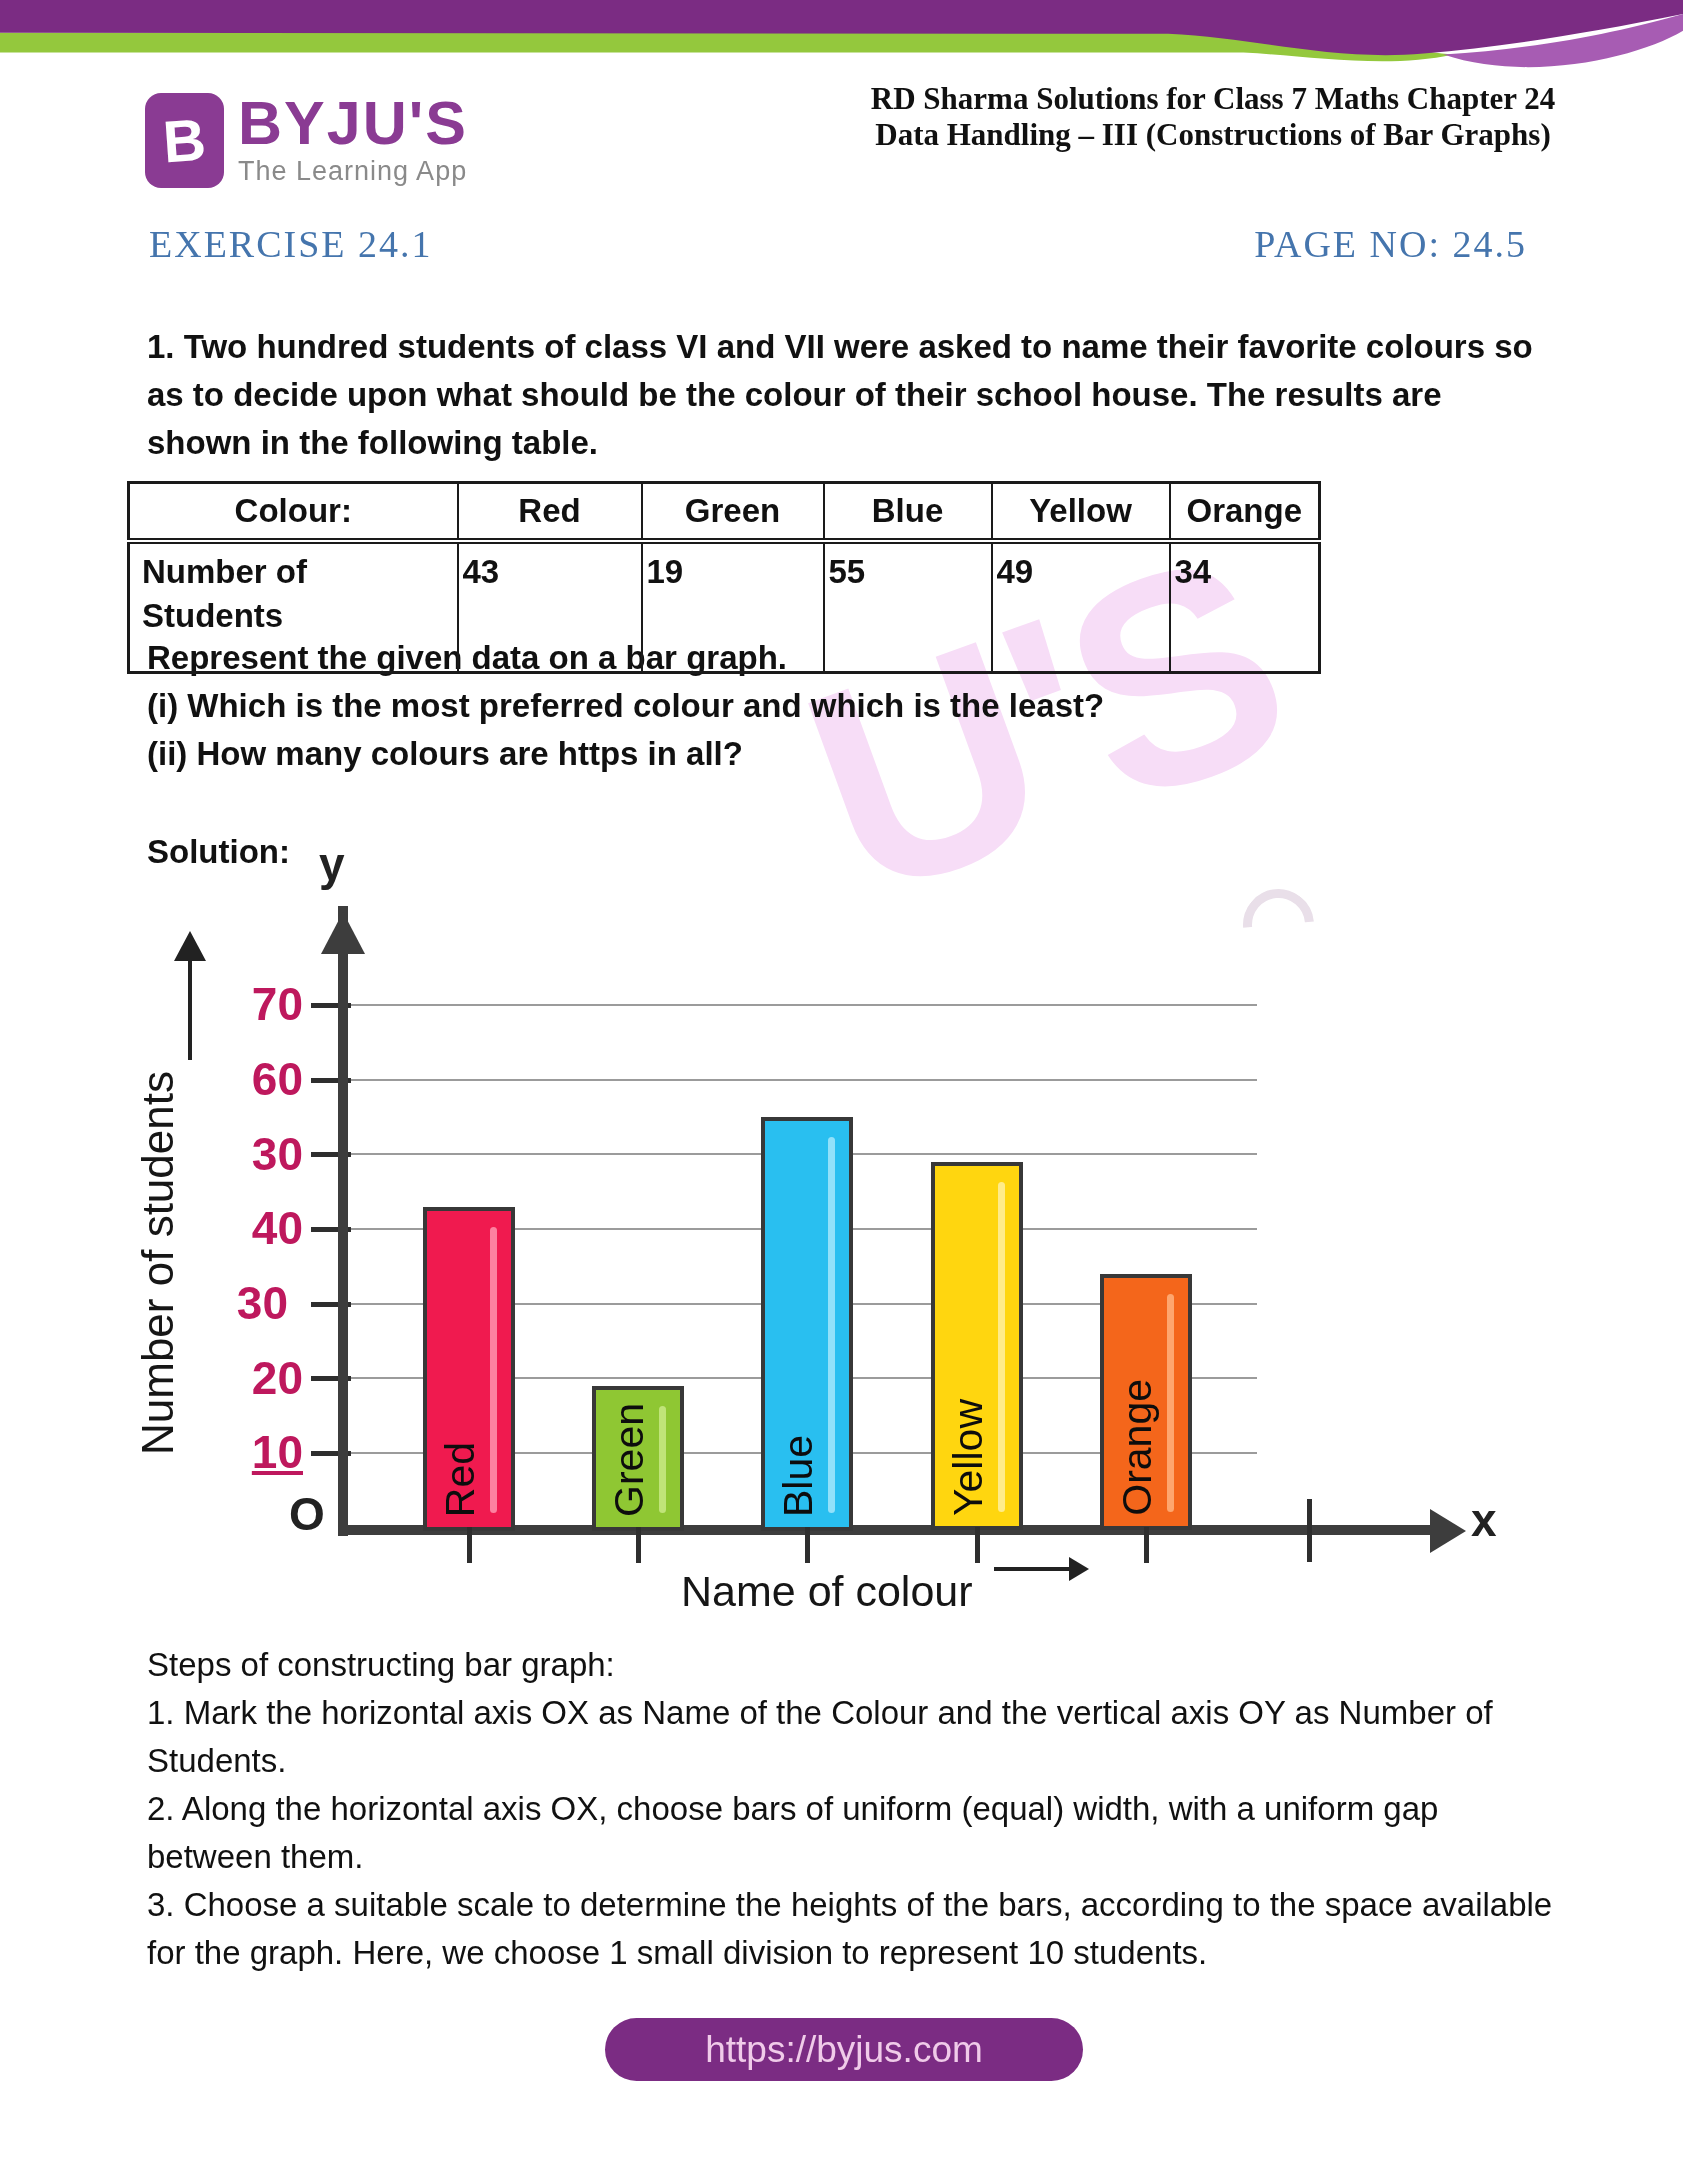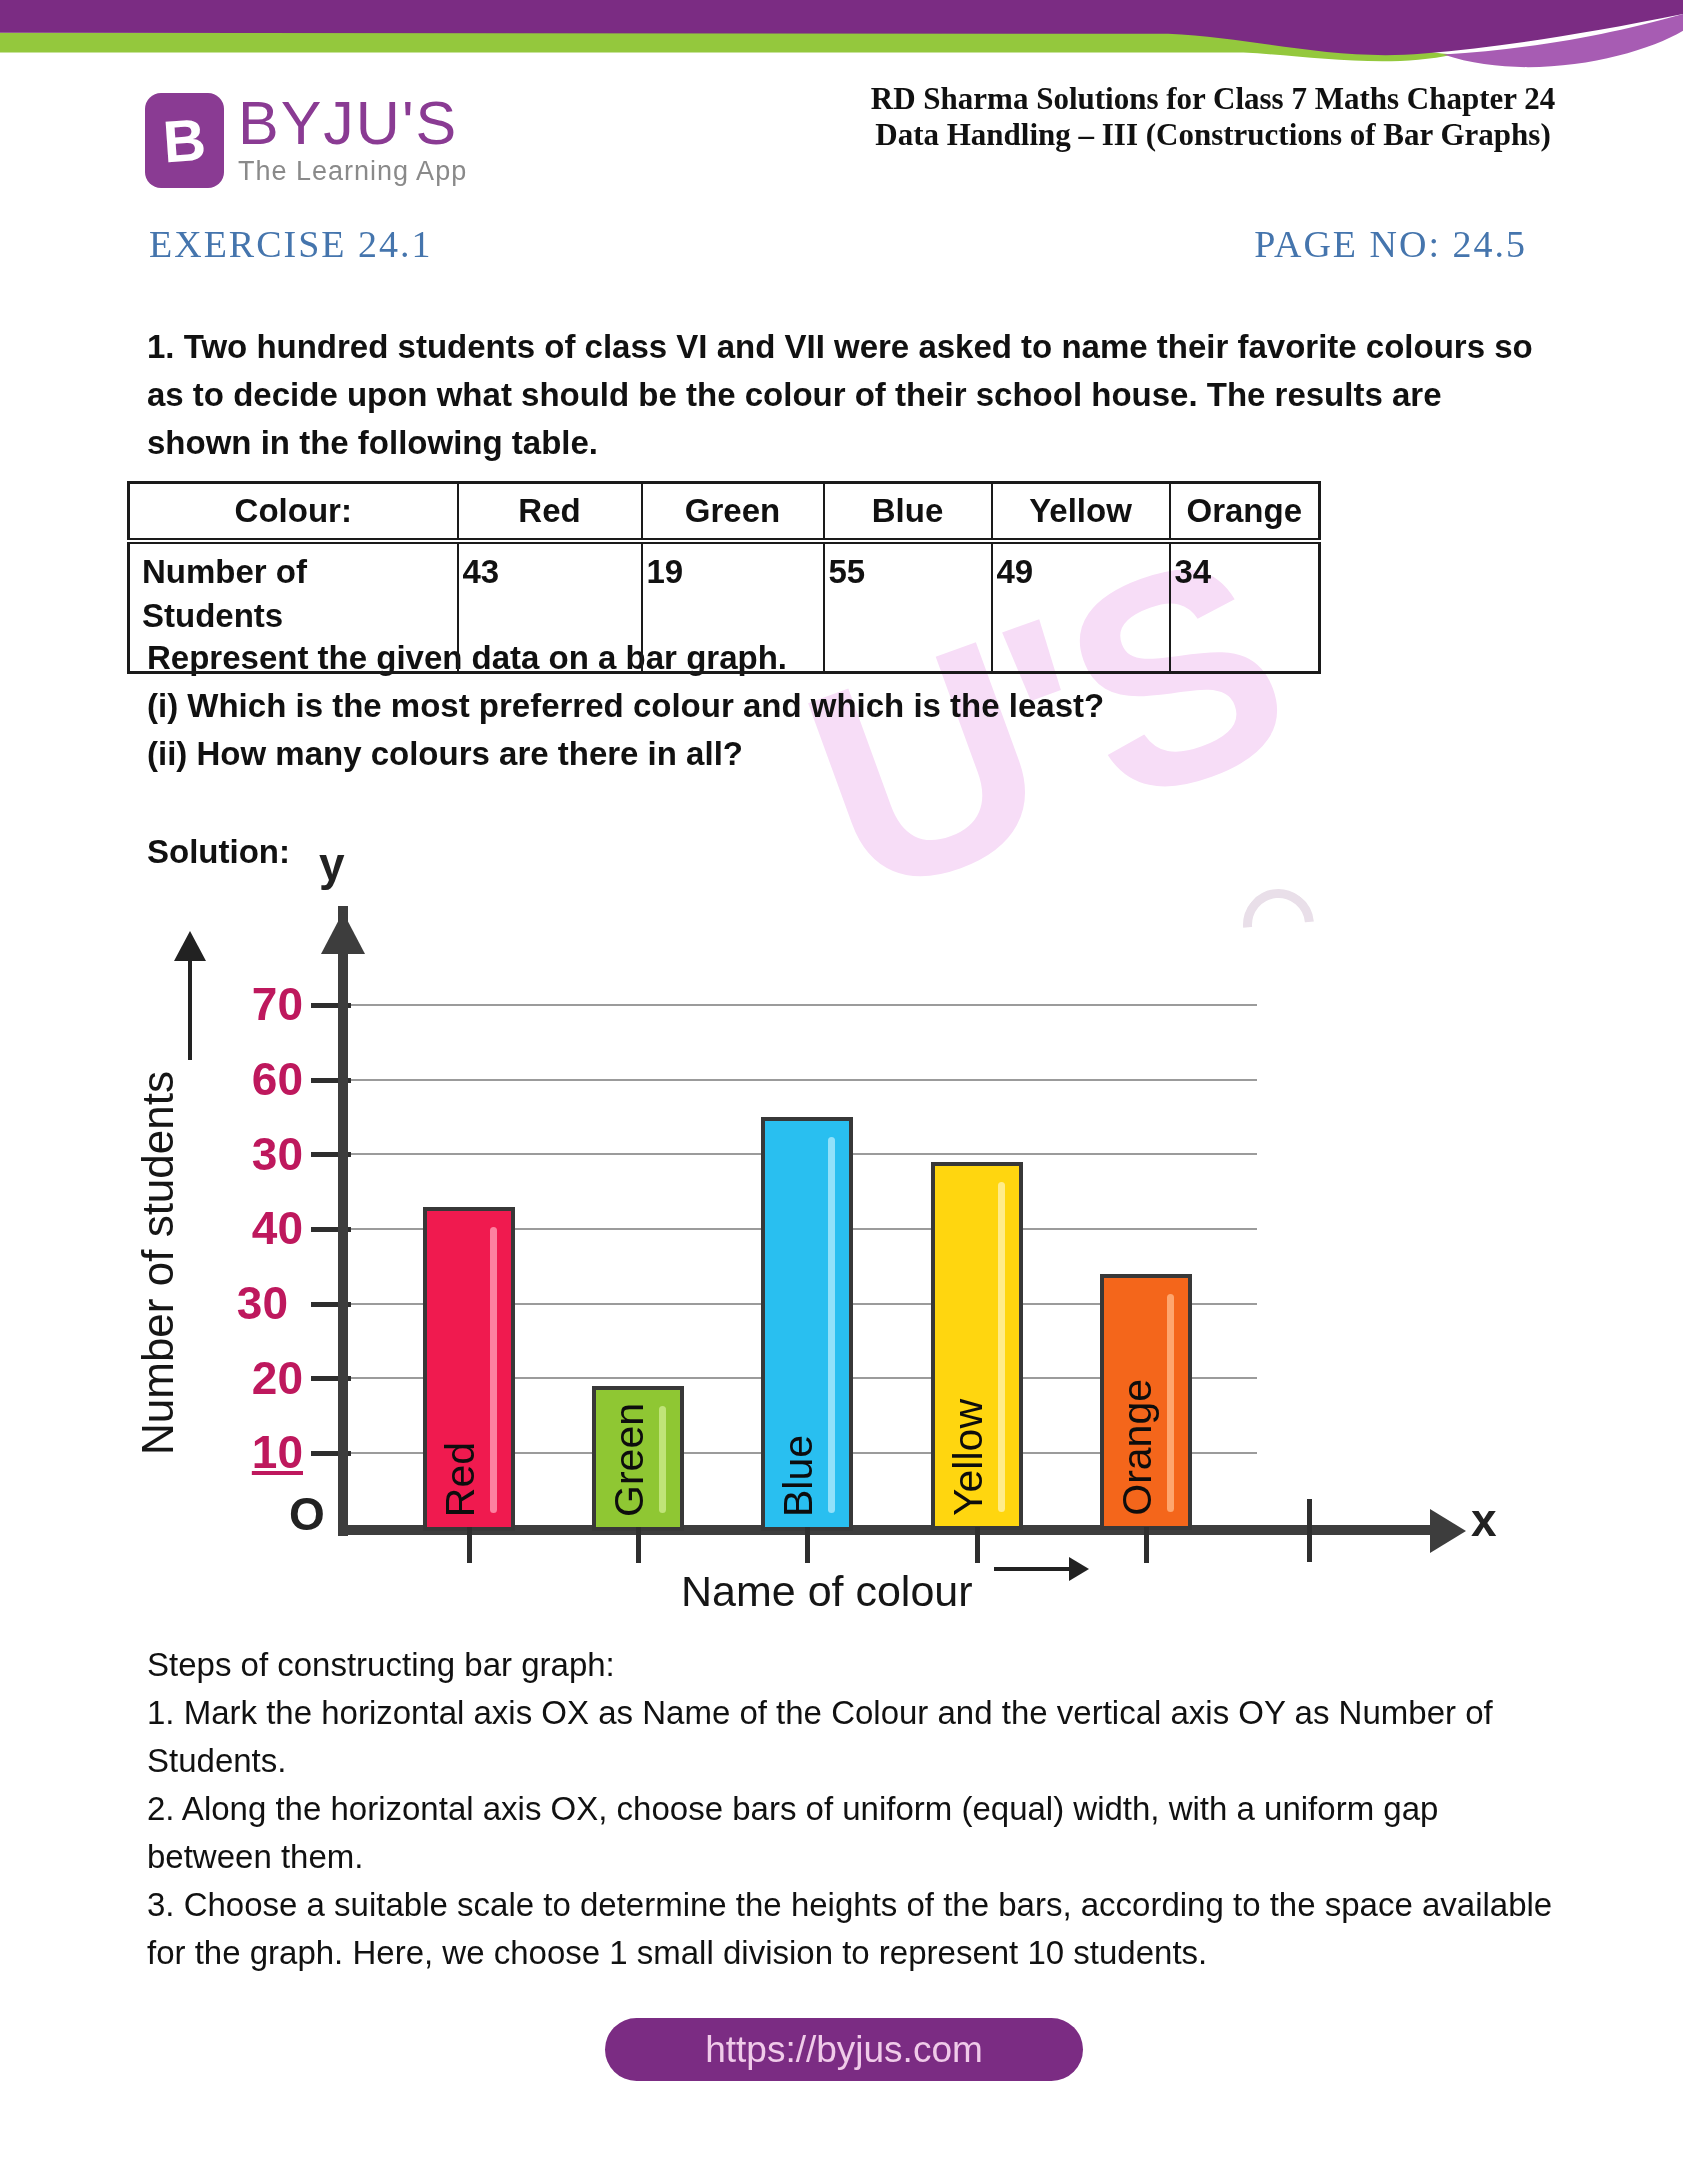--- a/index.html
+++ b/index.html
@@ -7,21 +7,21 @@
         font-family:"Liberation Sans",sans-serif;color:#111;}
   .abs{position:absolute;}
   
   #band{left:0;top:0;width:1683px;height:119px;z-index:2;}
   
   #logo{left:145px;top:93px;display:flex;gap:14px;z-index:2;}
   #logo-badge{width:79px;height:95px;background:var(--brand);border-radius:16px;
               display:flex;align-items:center;justify-content:center;}
   #logo-b{color:#fff;font-size:59px;font-weight:bold;font-family:"Liberation Sans",sans-serif;
           transform:rotate(-4deg);}
-  #logo-brand{font-size:61px;font-weight:normal;color:var(--brand);letter-spacing:2px;line-height:61px;}
+  #logo-brand{font-size:61px;font-weight:bold;color:var(--brand);letter-spacing:2px;line-height:61px;}
   #logo-tagline{font-size:27px;color:#8a8a8a;letter-spacing:1px;margin-top:2px;}
   
   #doc-title{left:837px;top:81px;width:752px;text-align:center;
              font-family:"Liberation Serif",serif;font-weight:bold;font-size:31px;line-height:36px;}
   .blue-head{font-family:"Liberation Serif",serif;font-weight:normal;font-size:38px;
              color:var(--headblue);letter-spacing:2px;}
   #exercise{left:149px;top:222px;}
   #pageno{right:156px;top:222px;}
   
   .bodytext{font-size:33px;line-height:48px;font-weight:bold;}
@@ -133,21 +133,21 @@
           <td>55</td>
           <td>49</td>
           <td>34</td>
         </tr>
     </tbody>
   </table>
 
   <div id="prompts" class="abs bodytext">
     <div>Represent the given data on a bar graph.</div>
     <div>(i) Which is the most preferred colour and which is the least?</div>
-    <div>(ii) How many colours are there in all?</div>
+    <div>(ii) How many colours are https in all?</div>
   </div>
 
   <div id="solution" class="abs bodytext">Solution:</div>
 
   <div id="chart">
     <div id="grid-ticks">
         <div class="gridline" style="left: 347px; top: 1452px; width: 910px;"></div>
         <div class="ytick" style="left: 311px; top: 1451px; width: 40px;"></div>
         <div class="yticklabel" style="left: 198px; top: 1425px; text-decoration: underline;">10</div>
         <div class="gridline" style="left: 347px; top: 1377px; width: 910px;"></div>

